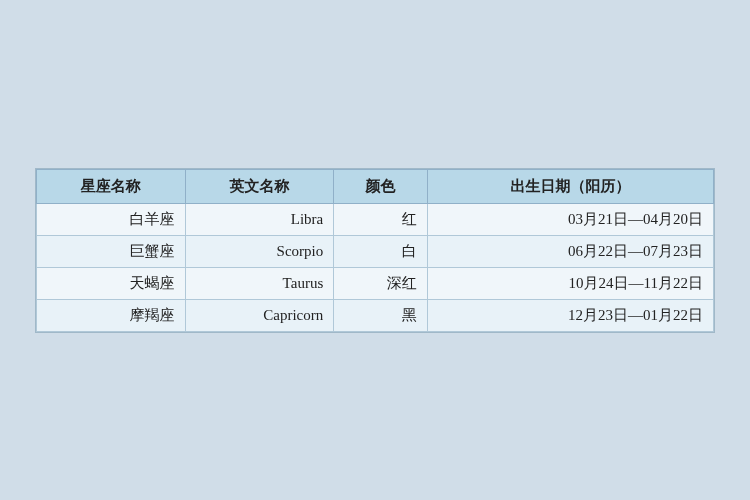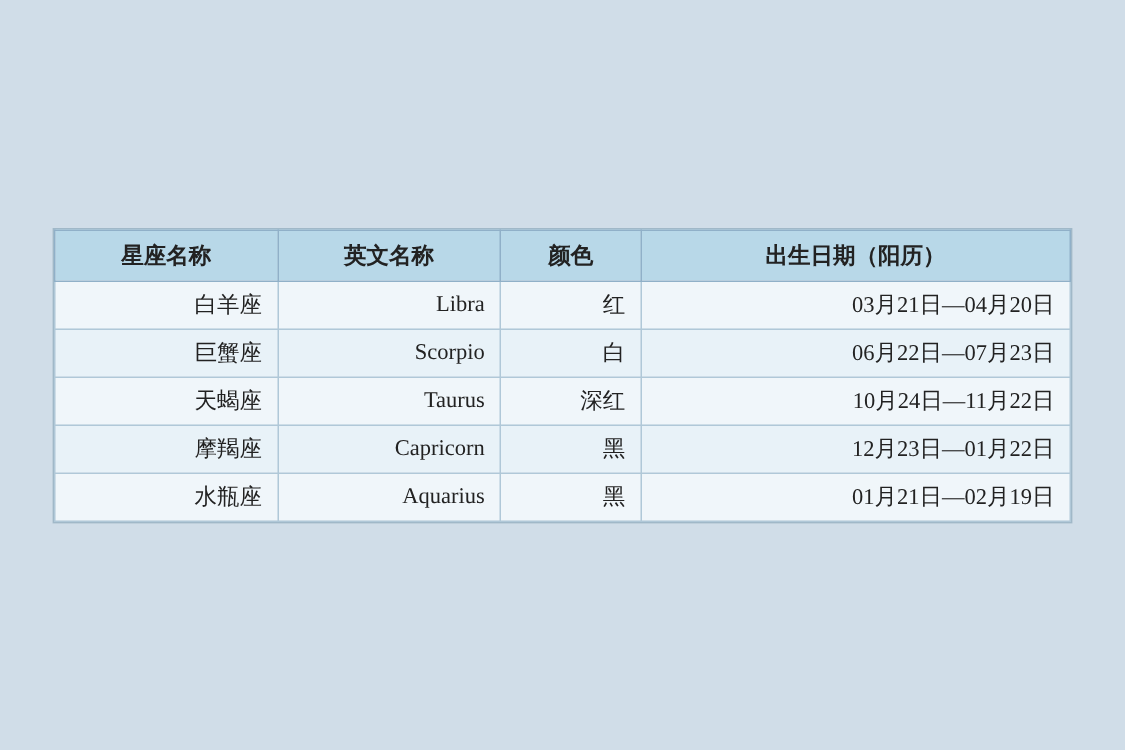--- a/index.html
+++ b/index.html
@@ -82,21 +82,15 @@
           <td>Taurus</td>
           <td>深红</td>
           <td>10月24日—11月22日</td>
         </tr>
         <tr>
           <td>摩羯座</td>
           <td>Capricorn</td>
           <td>黑</td>
           <td>12月23日—01月22日</td>
         </tr>
-        <tr>
-          <td>水瓶座</td>
-          <td>Aquarius</td>
-          <td>黑</td>
-          <td>01月21日—02月19日</td>
-        </tr>
       </tbody>
   </table>
 </div>
 
 </body></html>

